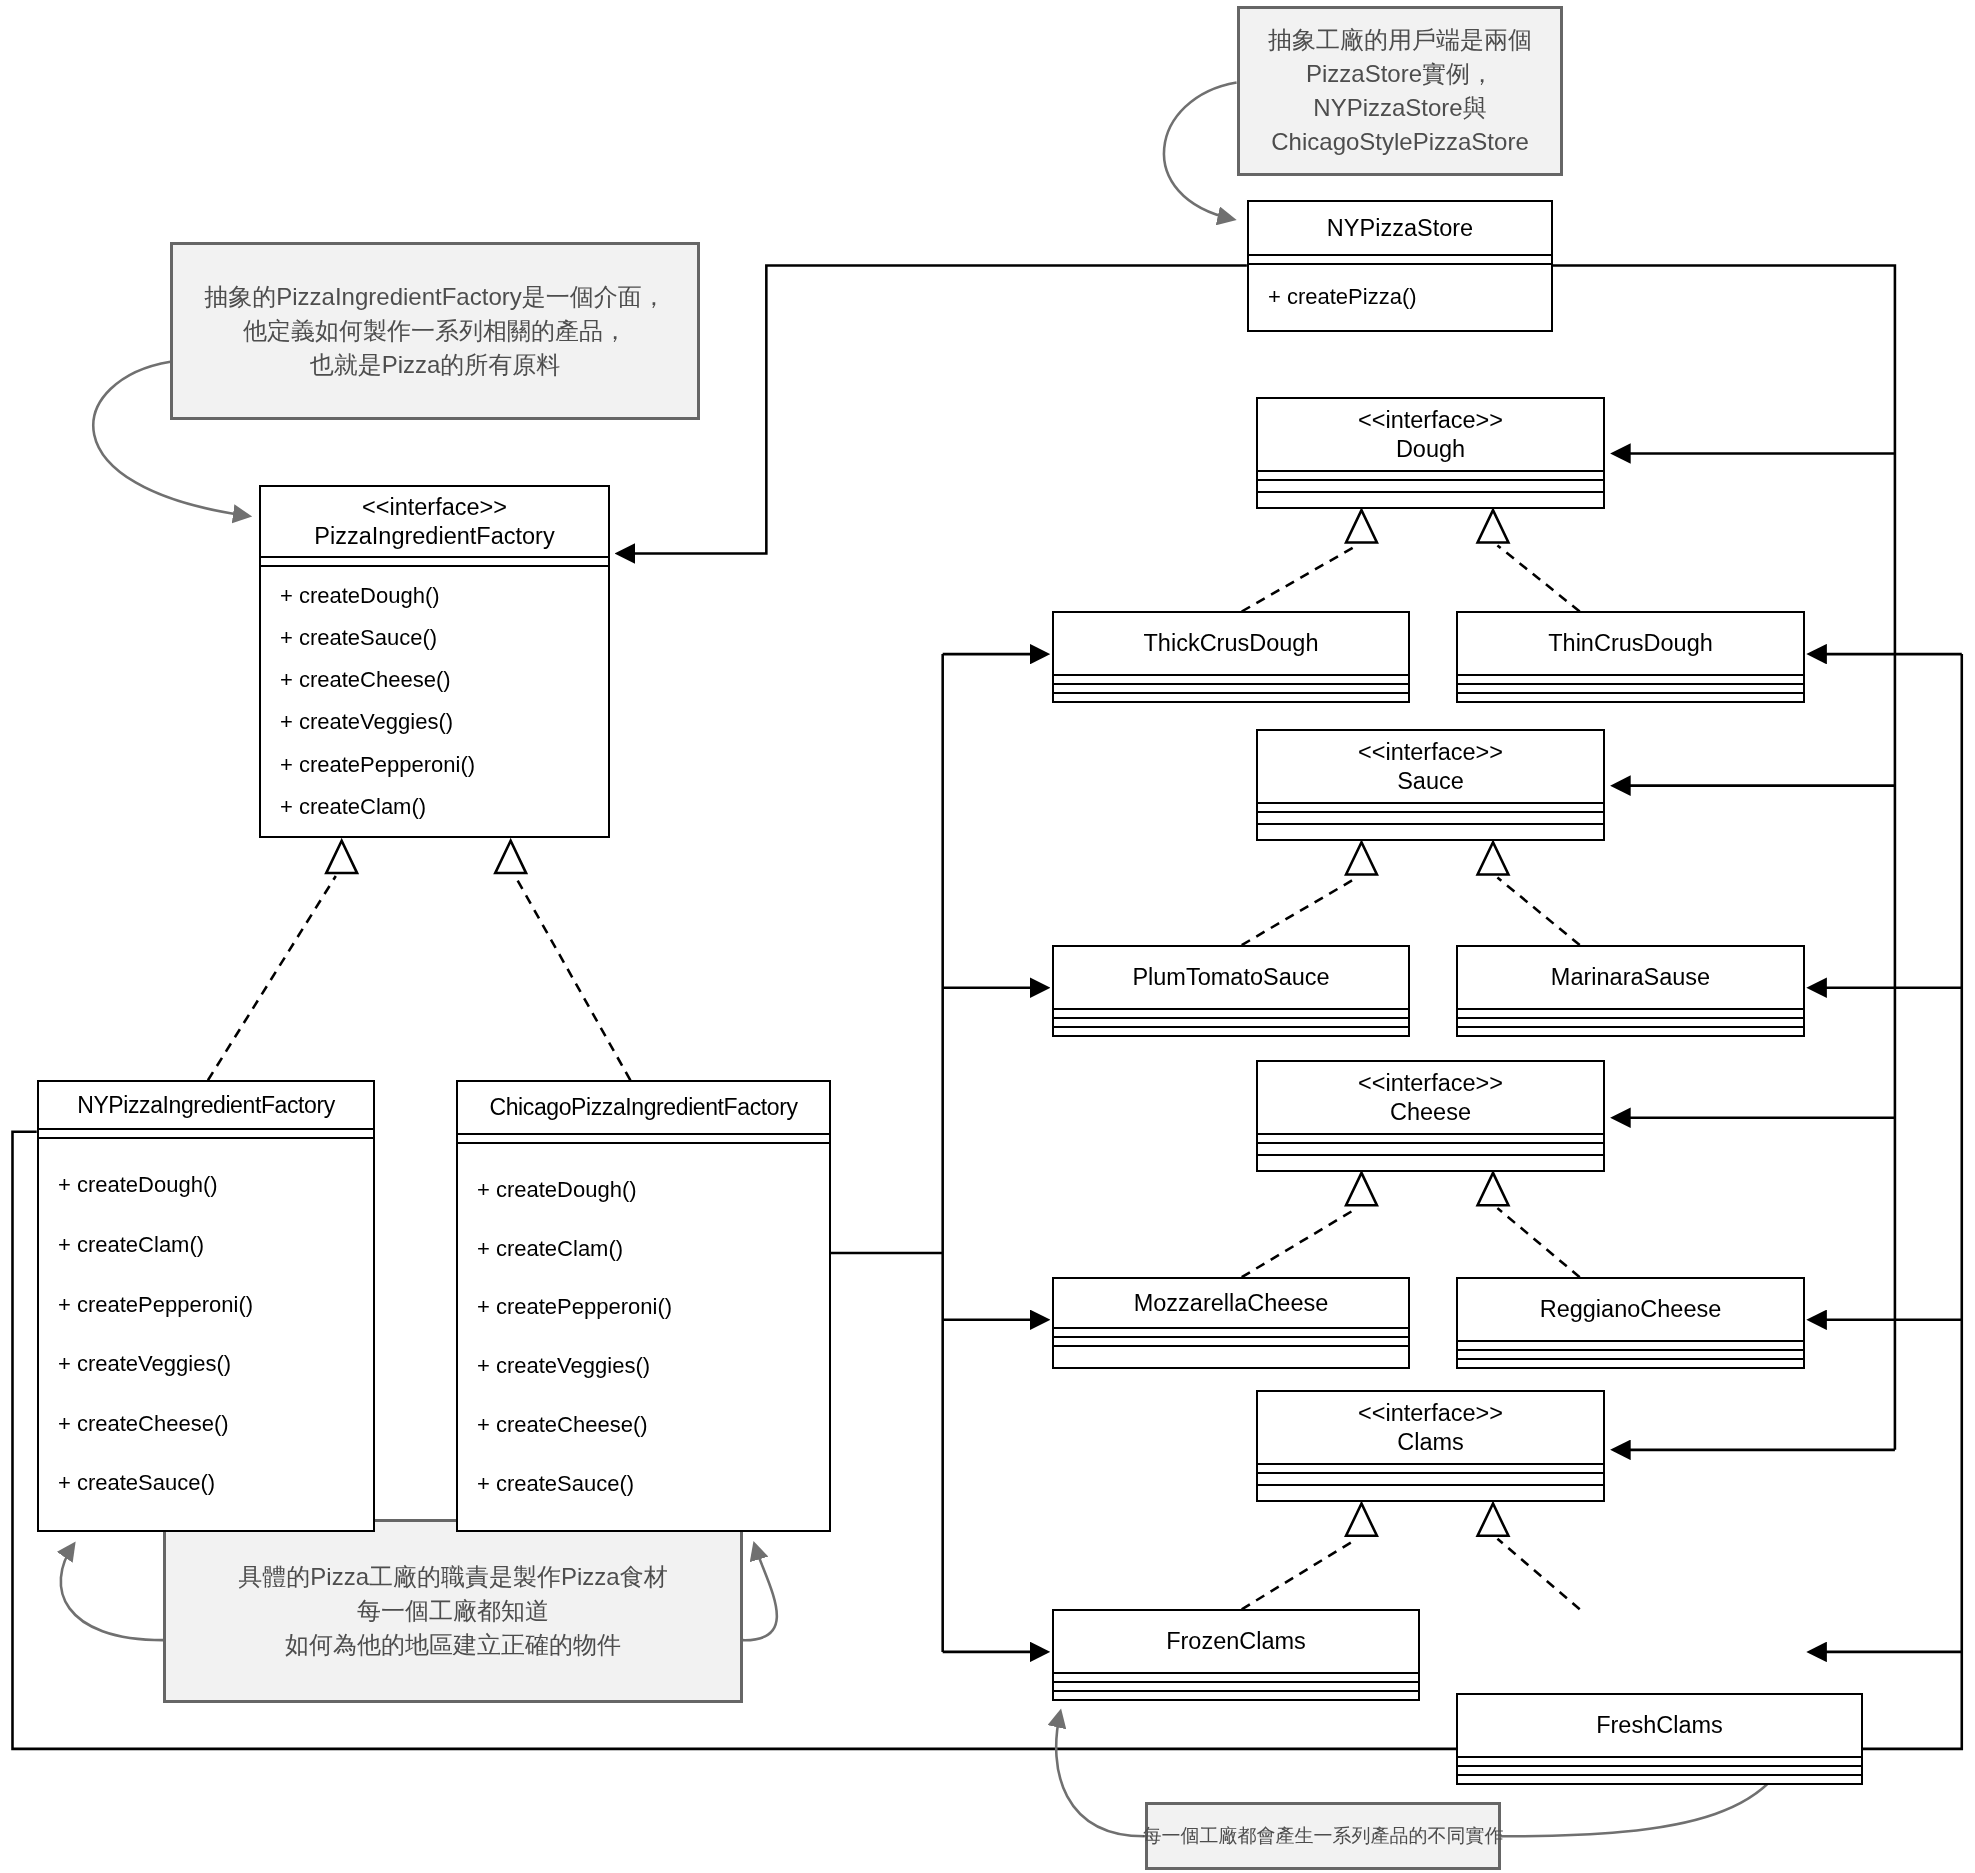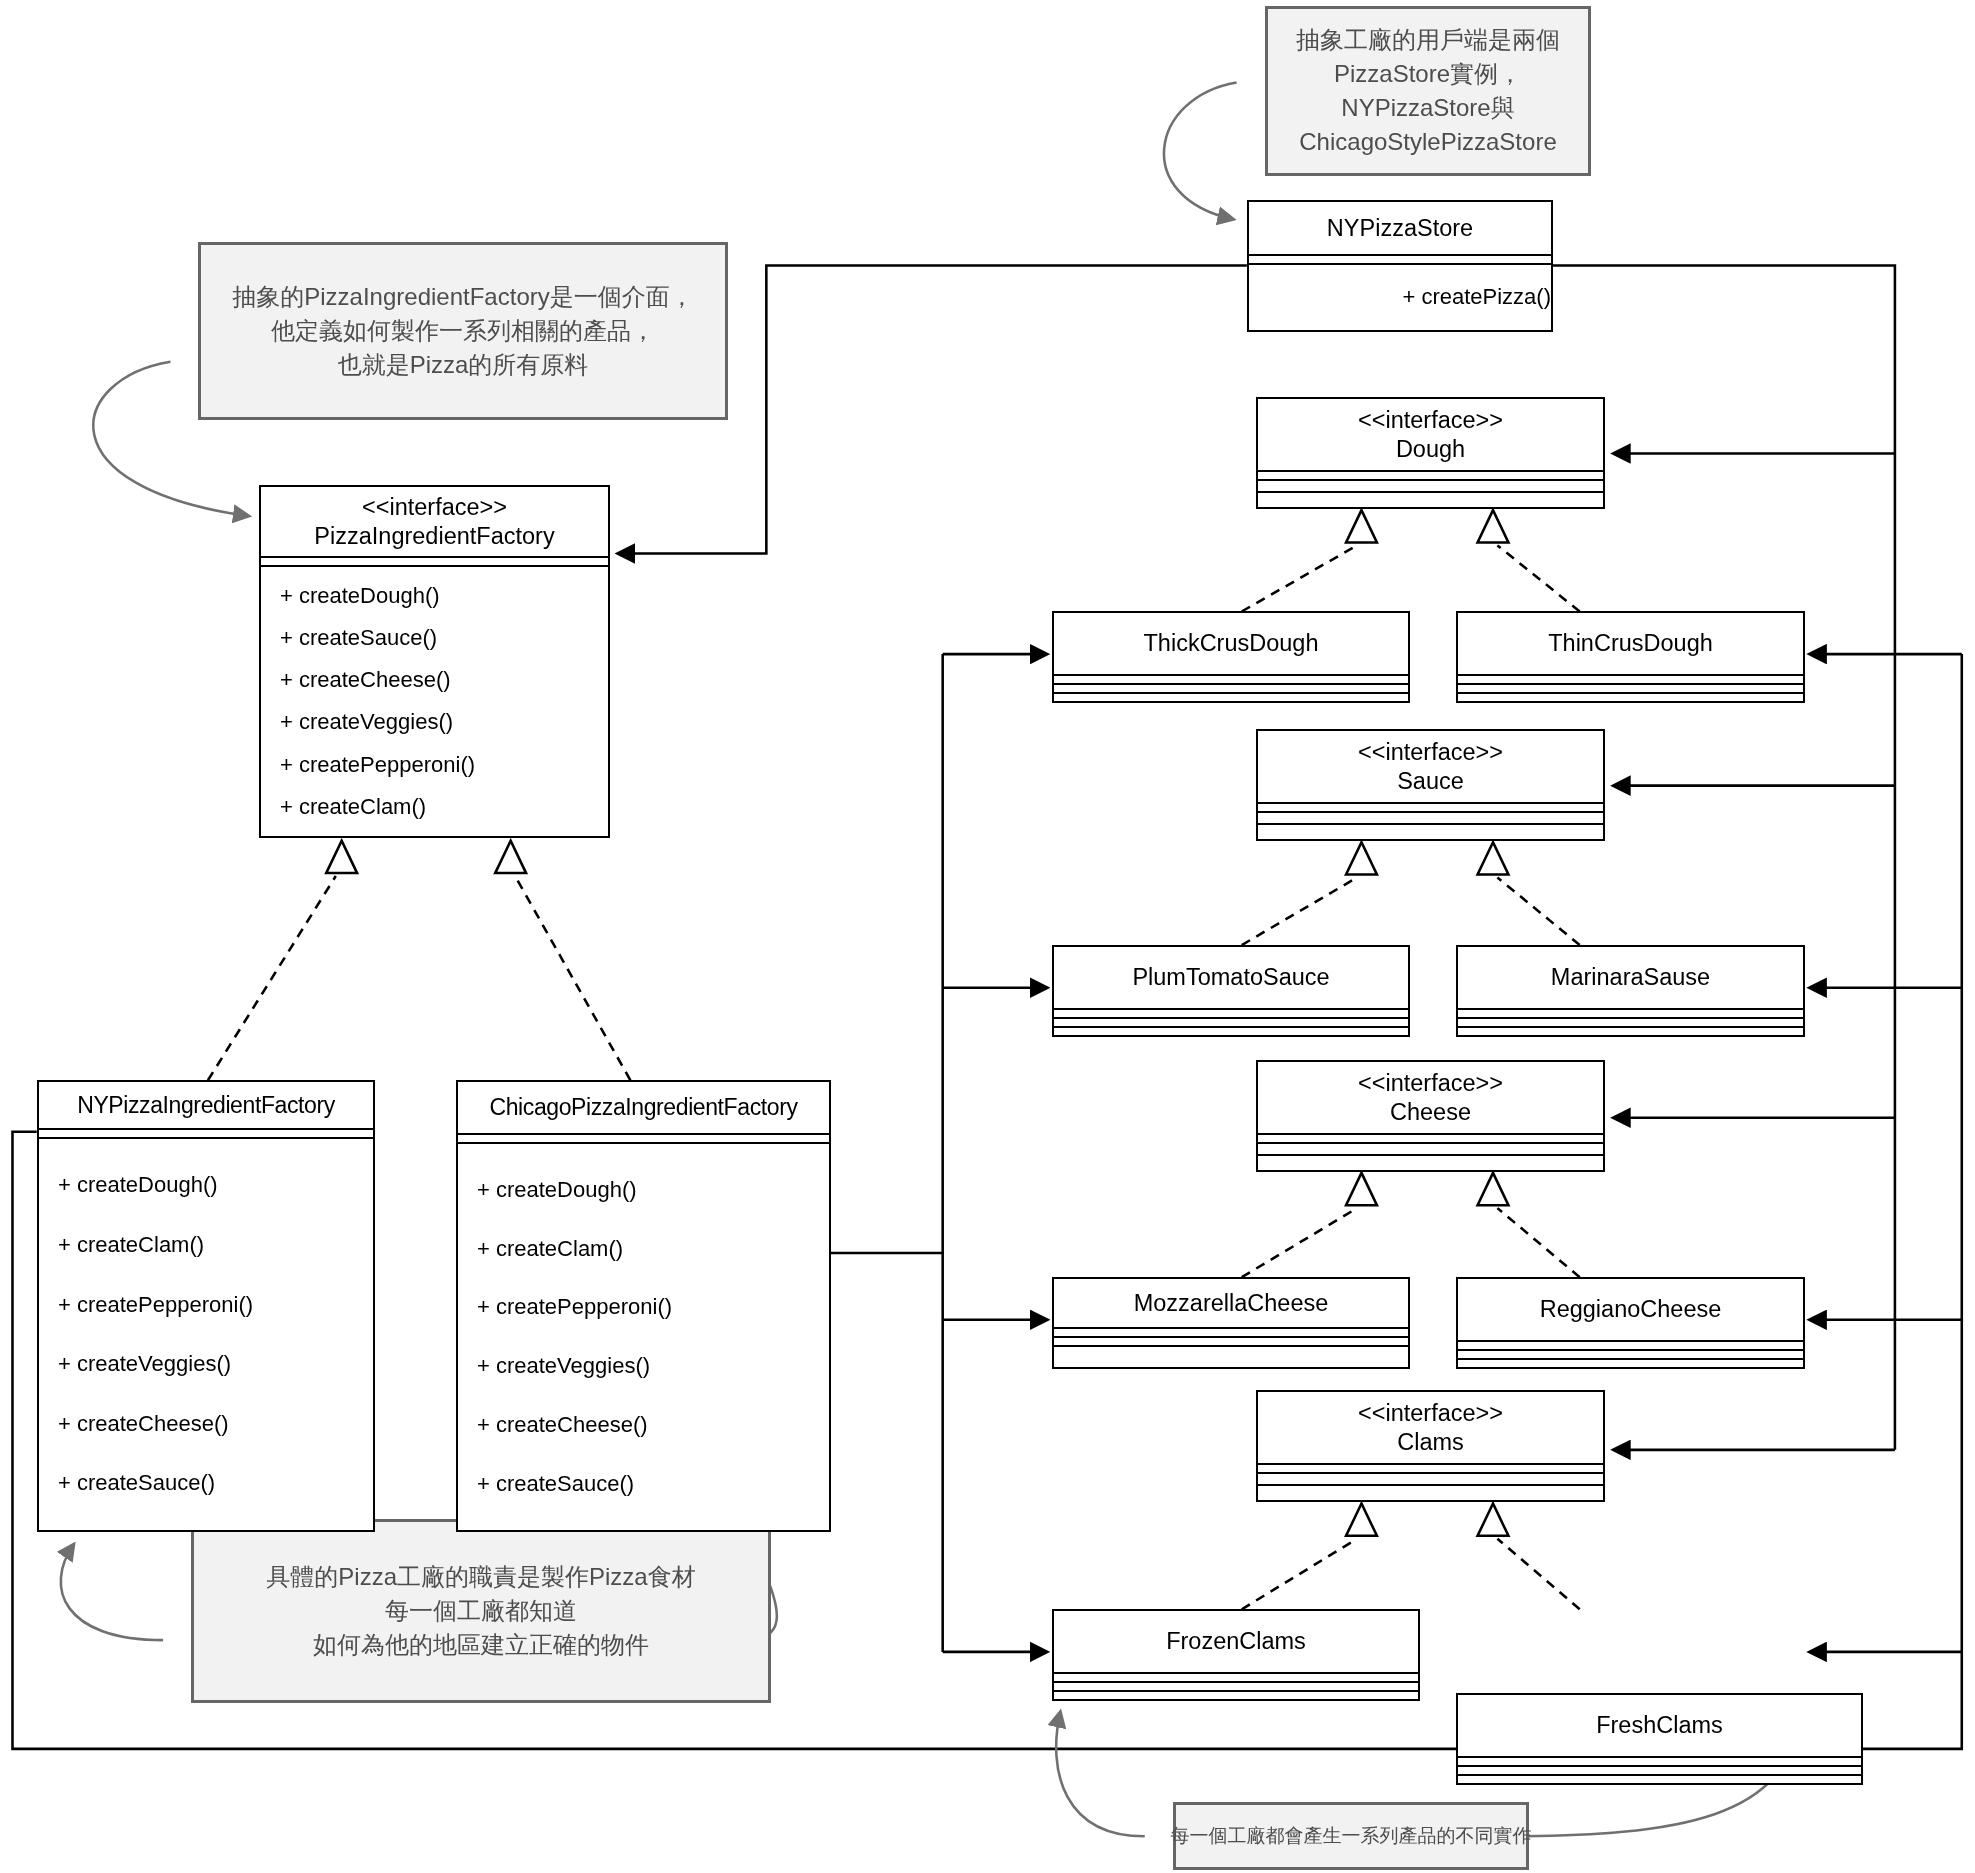--- a/index.html
+++ b/index.html
@@ -11,27 +11,27 @@
   .cls{position:absolute;box-sizing:border-box;background:#ffffff;border:2.9px solid #000;
        display:flex;flex-direction:column;color:#000;}
   .t{box-sizing:border-box;border-bottom:2.9px solid #000;display:flex;flex-direction:column;
      align-items:center;justify-content:center;text-align:right;font-size:23.5px;line-height:29px;}
   .t.small{font-size:23px;letter-spacing:-0.4px;}
   .dbl{box-sizing:border-box;height:8.8px;border-bottom:2.9px solid #000;flex:0 0 auto;}
   .row{box-sizing:border-box;height:11.8px;border-bottom:2.9px solid #000;flex:0 0 auto;}
   .row.thin{height:8.8px;}
   .body{flex:1;display:flex;flex-direction:column;justify-content:space-evenly;
         padding-left:19px;font-size:22px;}
-  .body.center1{justify-content:center;text-align:right;}
+  .body.center1{justify-content:center;}
   .m{white-space:nowrap;}
 
   
   .note{position:absolute;box-sizing:border-box;background:#f2f2f2;border:3.7px solid #666666;
         color:#4d4d4d;display:flex;flex-direction:column;align-items:center;justify-content:center;
-        text-align:center;margin-left:28px;}
+        text-align:center;}
   .note .ln{font-size:24px;line-height:34px;white-space:nowrap;}
   .note.small .ln{font-size:19px;line-height:26.5px;}
 </style>
 </head>
 <body>
 
 <div class="canvas">
 
   <svg class="wires" viewBox="0 0 2688 2550">
     <defs>

